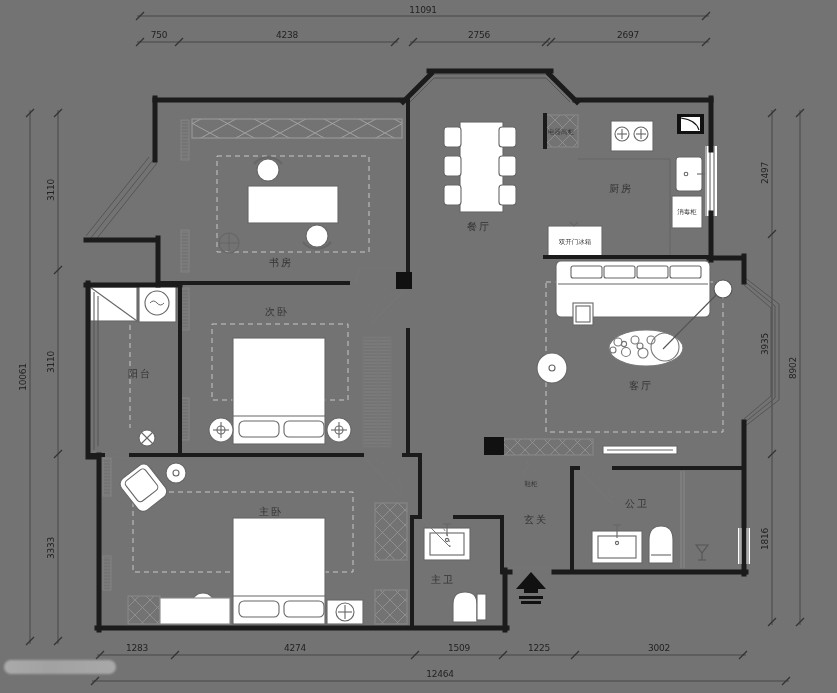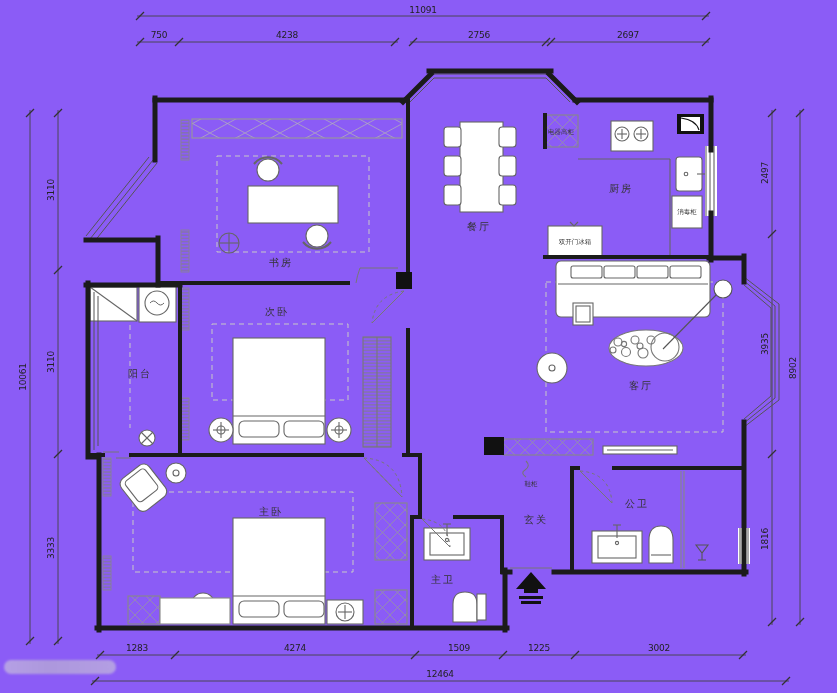--- a/index.html
+++ b/index.html
@@ -1,16 +1,16 @@
 <!DOCTYPE html>
 <html><head>
 <meta charset="utf-8">
 <style>
   html,body{margin:0;padding:0;background:#fff;}
-  #stage{position:relative;width:837px;height:693px;background:#8b5cf6;overflow:hidden;
+  #stage{position:relative;width:837px;height:693px;background:#737373;overflow:hidden;
          font-family:"DejaVu Sans",sans-serif;}
   svg{position:absolute;left:0;top:0;}
   .dim-text{font-size:9px;fill:#222;letter-spacing:-0.2px;}
   .room-label{font-size:10px;fill:#333;letter-spacing:2px;}
   .fixture-label{font-size:6.5px;fill:#333;}
   #watermark{position:absolute;left:4px;top:660px;width:112px;height:14px;border-radius:7px;
              background:linear-gradient(90deg,#d8d8d8,#c9c9c9 40%,#d5d5d5);
              opacity:.55;filter:blur(1.3px);}
 </style>
 </head>

